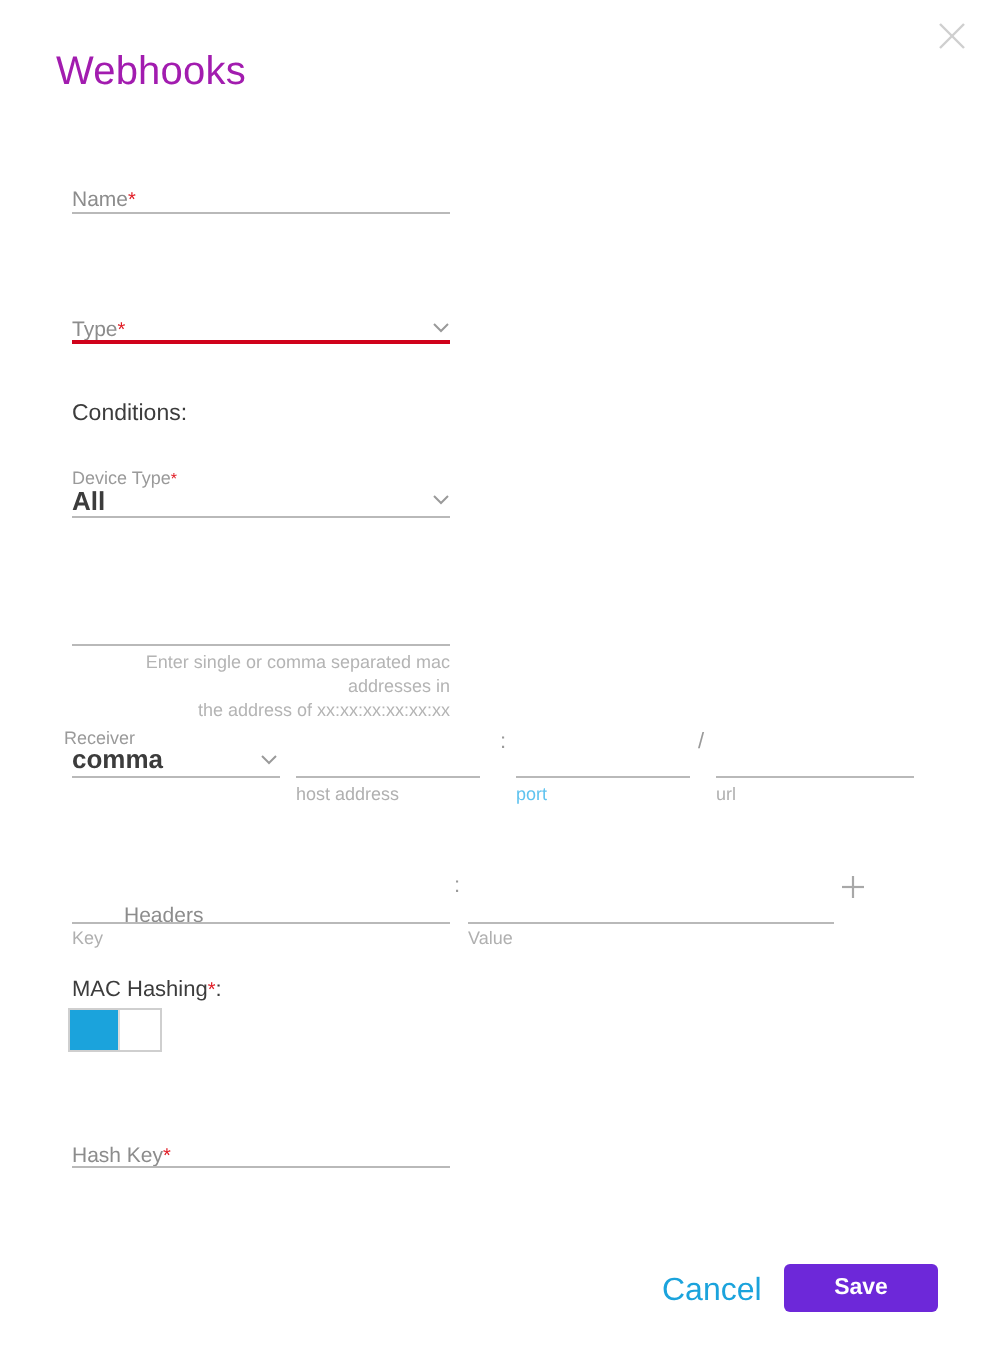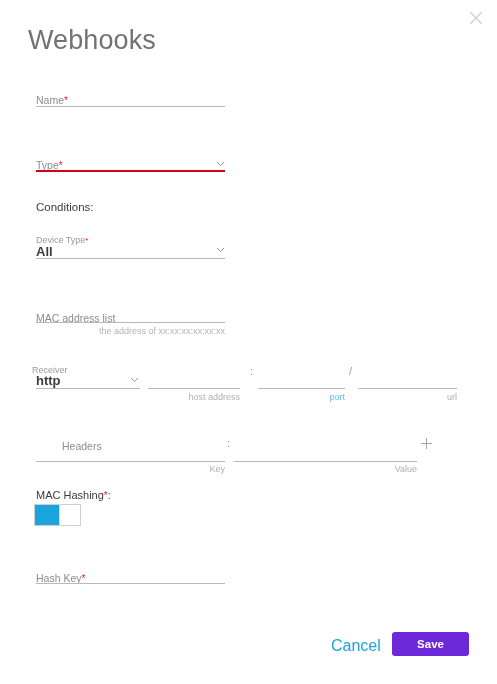--- a/index.html
+++ b/index.html
@@ -34,23 +34,23 @@
     cursor: pointer;
     line-height: 0;
   }
   .close-btn svg { display: block; }
 
   
   .page-title {
     position: absolute;
     left: 28px;
     top: 25px;
-    font-size: 27px;
+    font-size: 20px;
     font-weight: 400;
-    color: #737373;
+    color: #a21caf;
     letter-spacing: .1px;
   }
 
   
   .field {
     position: absolute;
   }
   .field .label {
     font-size: 10.5px;
     color: #8c8c8c;
@@ -112,21 +112,21 @@
     color: #3c3c3c;
   }
 
   .sub-label {
     position: absolute;
     font-size: 9px;
     color: #b0b0b0;
     white-space: nowrap;
   }
   .sub-label.focus { color: #5fc3ef; }
-  .sub-label.right { text-align: right; }
+  .sub-label.right { text-align: left; }
 
   .sep {
     position: absolute;
     font-size: 11px;
     color: #9a9a9a;
   }
 
   .plus-btn {
     position: absolute;
     width: 13px;
@@ -233,33 +233,31 @@
   <div class="field" style="left:36px; top:242px;">
     <span class="label value-label">All</span>
   </div>
   <div class="chevron" style="left:216px; top:245px;">
     <svg width="9" height="9" viewBox="0 0 9 9">
       <polyline points="1,3 4.5,6.5 8,3" fill="none" stroke="#9a9a9a" stroke-width="1"></polyline>
     </svg>
   </div>
   <div class="underline" style="left:36px; top:258px; width:189px;"></div>
 
-  <div class="field" style="left:36px; top:308px;">
-    <span class="label">MAC address list</span>
-  </div>
   <div class="underline" style="left:36px; top:322px; width:189px;"></div>
   <div class="hint" style="left:36px; top:325px; width:189px;">
+    <div>Enter single or comma separated mac addresses in</div>
     <div>the address of xx:xx:xx:xx:xx:xx</div>
   </div>
 
   <div class="field" style="left:32px; top:359px;">
     <span class="floating">Receiver</span>
   </div>
   <div class="field" style="left:36px; top:371px;">
-    <span class="label value-label">http</span>
+    <span class="label value-label">comma</span>
   </div>
   <div class="chevron" style="left:130px; top:375px;">
     <svg width="9" height="9" viewBox="0 0 9 9">
       <polyline points="1,3 4.5,6.5 8,3" fill="none" stroke="#9a9a9a" stroke-width="1"></polyline>
     </svg>
   </div>
   <div class="underline" style="left:36px; top:388px; width:104px;"></div>
 
   <div class="underline" style="left:148px; top:388px; width:92px;"></div>
   <div class="sub-label right" style="left:148px; top:392px; width:92px;">host address</div>
@@ -267,21 +265,21 @@
   <div class="sep" style="left:250px; top:365px;">:</div>
 
   <div class="underline" style="left:258px; top:388px; width:87px;"></div>
   <div class="sub-label right focus" style="left:258px; top:392px; width:87px;">port</div>
 
   <div class="sep" style="left:349px; top:365px;">/</div>
 
   <div class="underline" style="left:358px; top:388px; width:99px;"></div>
   <div class="sub-label right" style="left:358px; top:392px; width:99px;">url</div>
 
-  <div class="field" style="left:36px; top:436px;padding-left:26px;">
+  <div class="field" style="left:36px; top:448px;padding-left:26px;">
     <span class="label">Headers</span>
   </div>
   <div class="underline" style="left:36px; top:461px; width:189px;"></div>
   <div class="sub-label right" style="left:36px; top:464px; width:189px;">Key</div>
 
   <div class="sep" style="left:227px; top:437px;">:</div>
 
   <div class="underline" style="left:234px; top:461px; width:183px;"></div>
   <div class="sub-label right" style="left:234px; top:464px; width:183px;">Value</div>
 

